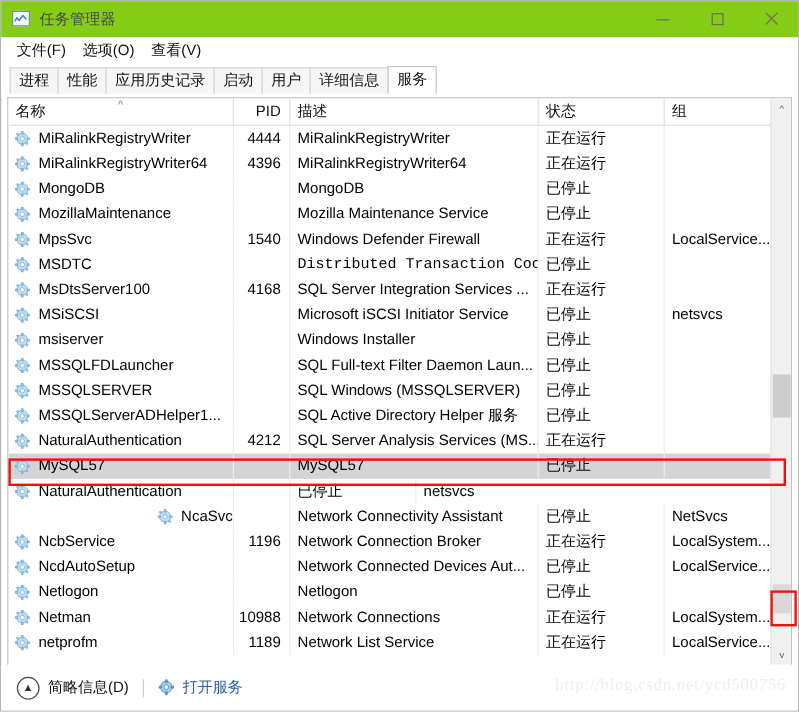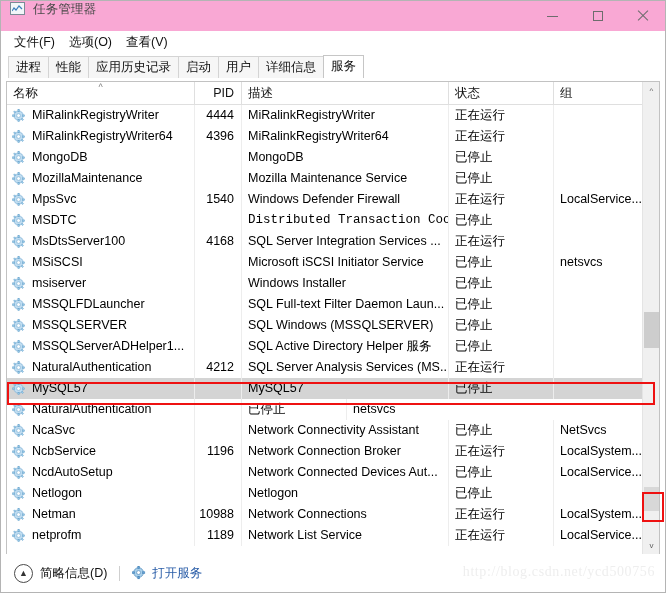--- a/index.html
+++ b/index.html
@@ -22,22 +22,22 @@
     box-sizing: border-box;
     border: 1px solid #b4b4b4;
     background: #ffffff;
     display: flex;
     flex-direction: column;
   }
   
   .titlebar {
     height: 30px;
     display: flex;
-    align-items: flex-start;
-    background: #f9a8d4;
+    align-items: center;
+    background: #84cc16;
     flex: none;
     position: relative;
   }
   .title-icon {
     width: 16px;
     height: 16px;
     margin-left: 9px;
     margin-right: 7px;
     position: relative;
     flex: none;
@@ -703,21 +703,21 @@
                   <rect x="10.3" y="10.1" width="1.5" height="2" transform="rotate(-45 11.05 11.1)"></rect>
                 </g>
               </svg></span>
             <span>NaturalAuthentication</span>
           </div>
           <div class="cell pid" style="width: 47px;"></div>
           <div class="cell stat" style="width: 105px;">已停止</div>
           <div class="cell grp" style="width: 100px;">netsvcs</div>
         </div>
         <div class="row">
-          <div class="cell name" style="width: 188px;">
+          <div class="cell name" style="width: 188px; justify-content: flex-end;">
             <span class="gear"><svg viewBox="0 0 16 16" xmlns="http://www.w3.org/2000/svg">
                 <g fill="#9ccbe8" stroke="#6ea8d0" stroke-width=".6">
                   <circle cx="7" cy="7" r="5" fill="#bfdcf0"></circle>
                   <circle cx="7" cy="7" r="2" fill="#ffffff"></circle>
                   <rect x="6.3" y="0.7" width="1.5" height="2.2"></rect>
                   <rect x="6.3" y="11.2" width="1.5" height="2.2"></rect>
                   <rect x="0.7" y="6.3" width="2.2" height="1.5"></rect>
                   <rect x="11.2" y="6.3" width="2.2" height="1.5"></rect>
                   <rect x="2.2" y="2.2" width="1.5" height="2" transform="rotate(-45 2.95 3.2)"></rect>
                   <rect x="10.3" y="10.1" width="1.5" height="2" transform="rotate(-45 11.05 11.1)"></rect>

